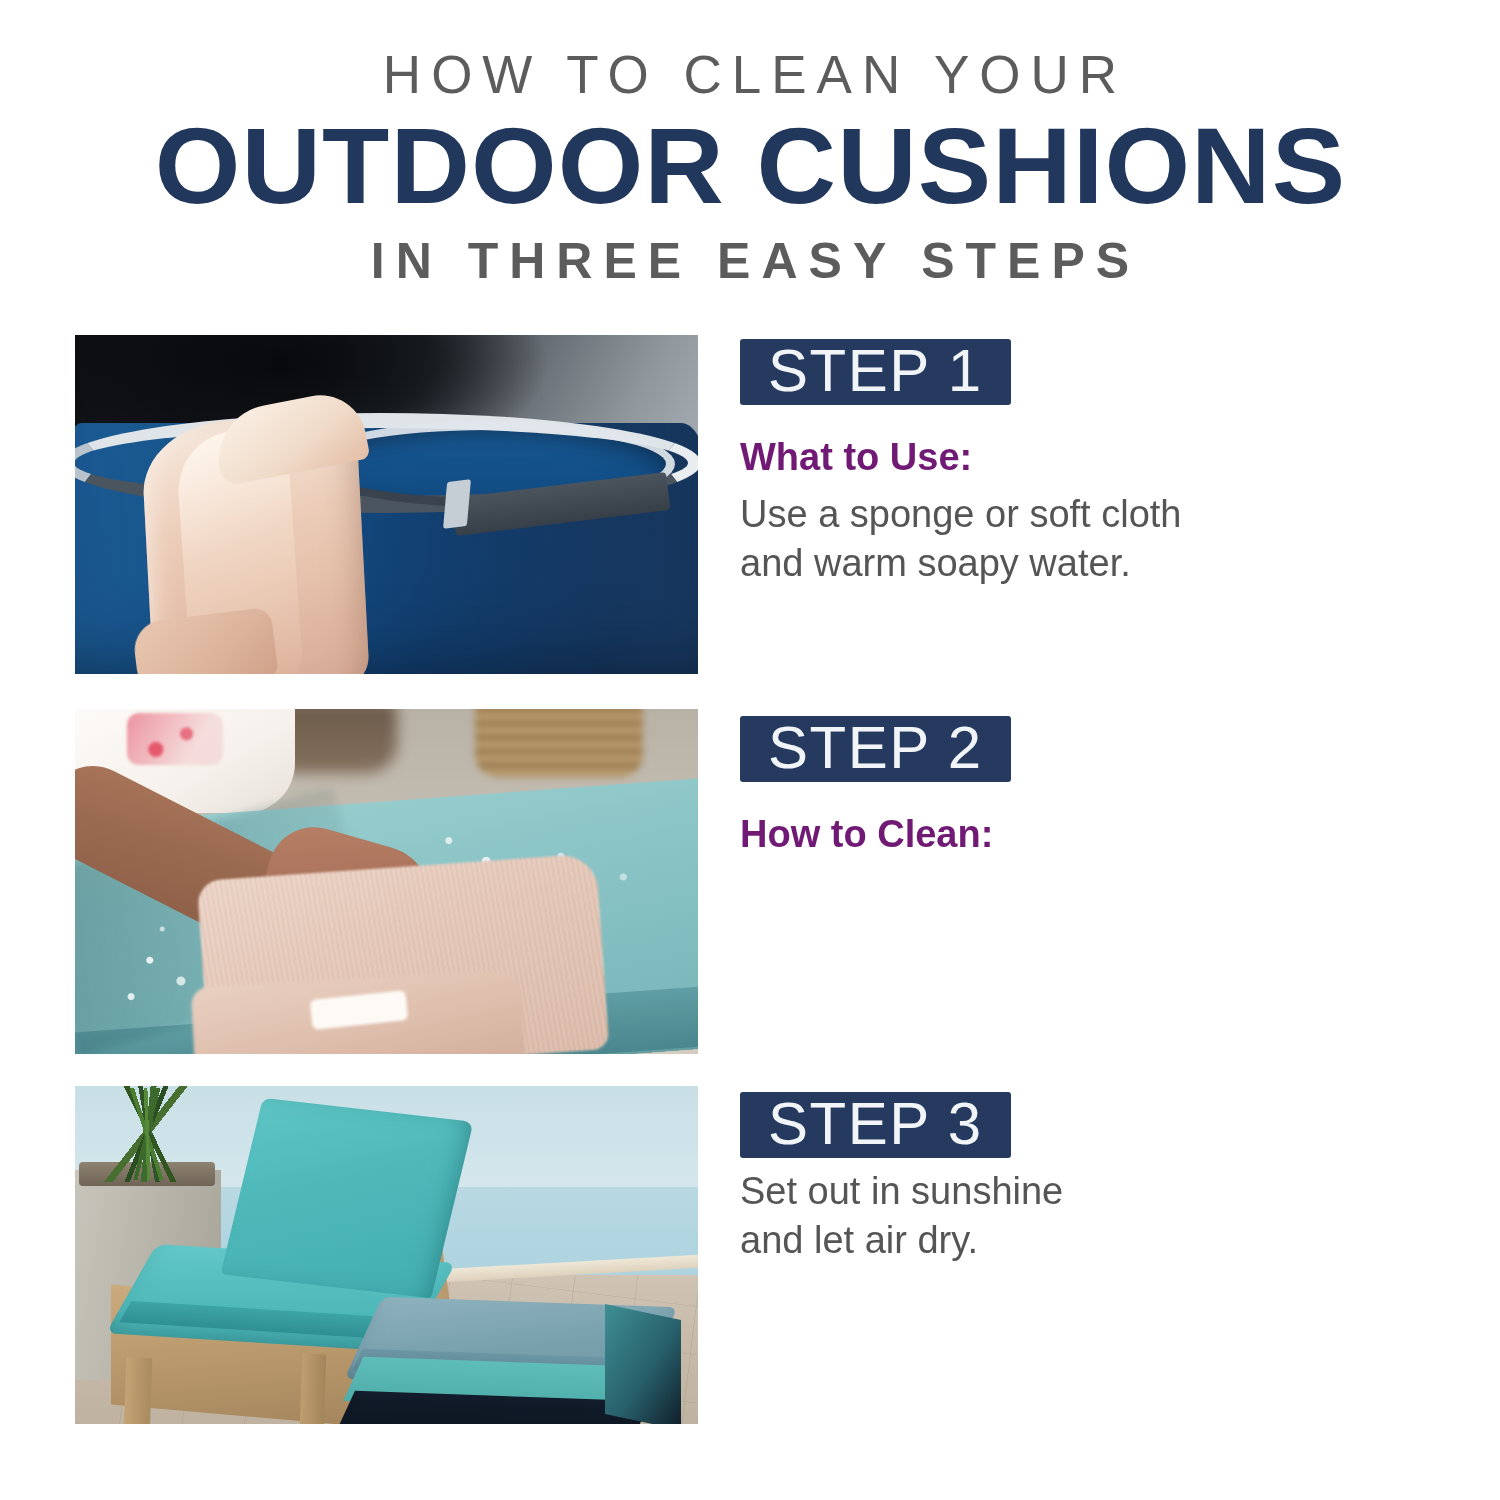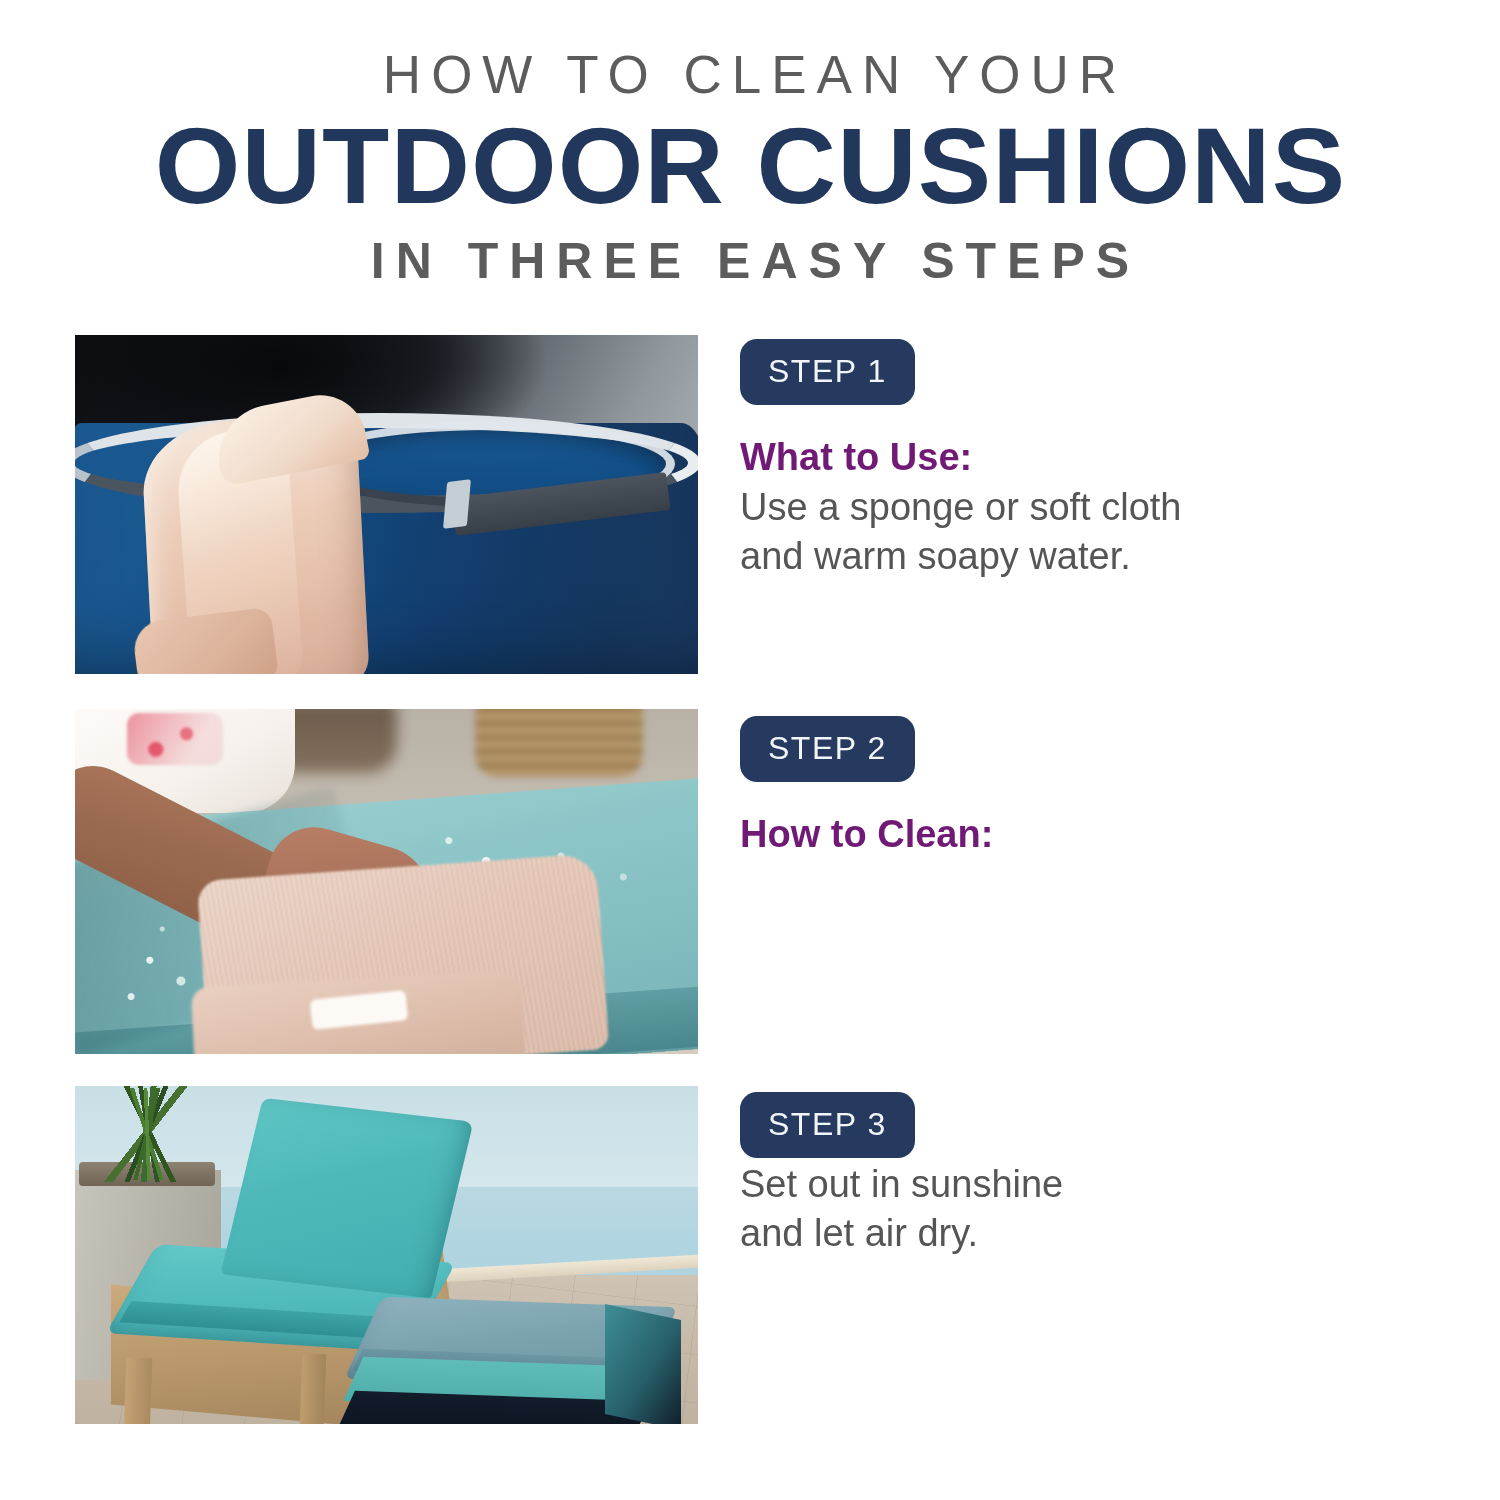--- a/index.html
+++ b/index.html
@@ -86,41 +86,41 @@
     position: absolute;
     left: 665px;
     top: 0;
     width: 685px;
   }
 
   .badge {
     display: inline-block;
     background: #253a5e;
     color: #f2f5f8;
-    border-radius: 17px;
-    font-size: 32px;
+    border-radius: 3px;
+    font-size: 60px;
     line-height: 44px;
     font-weight: 400;
     letter-spacing: 1.5px;
     padding: 10px 28px 12px 28px;
     margin-top: 4px;
   }
   #row-2 .badge { margin-top: 7px; }
   #row-3 .badge { margin-top: 6px; }
 
   .sub-head {
     margin-top: 28px;
     font-size: 38px;
     line-height: 48px;
     font-weight: 700;
     color: #701a75;
     letter-spacing: 0px;
   }
   .body-text {
-    margin-top: 2px;
+    margin-top: 9px;
     font-size: 38px;
     line-height: 49px;
     font-weight: 400;
     color: #555555;
     letter-spacing: 0px;
     white-space: pre-line;
   }
 
   
   .p1-bg {

